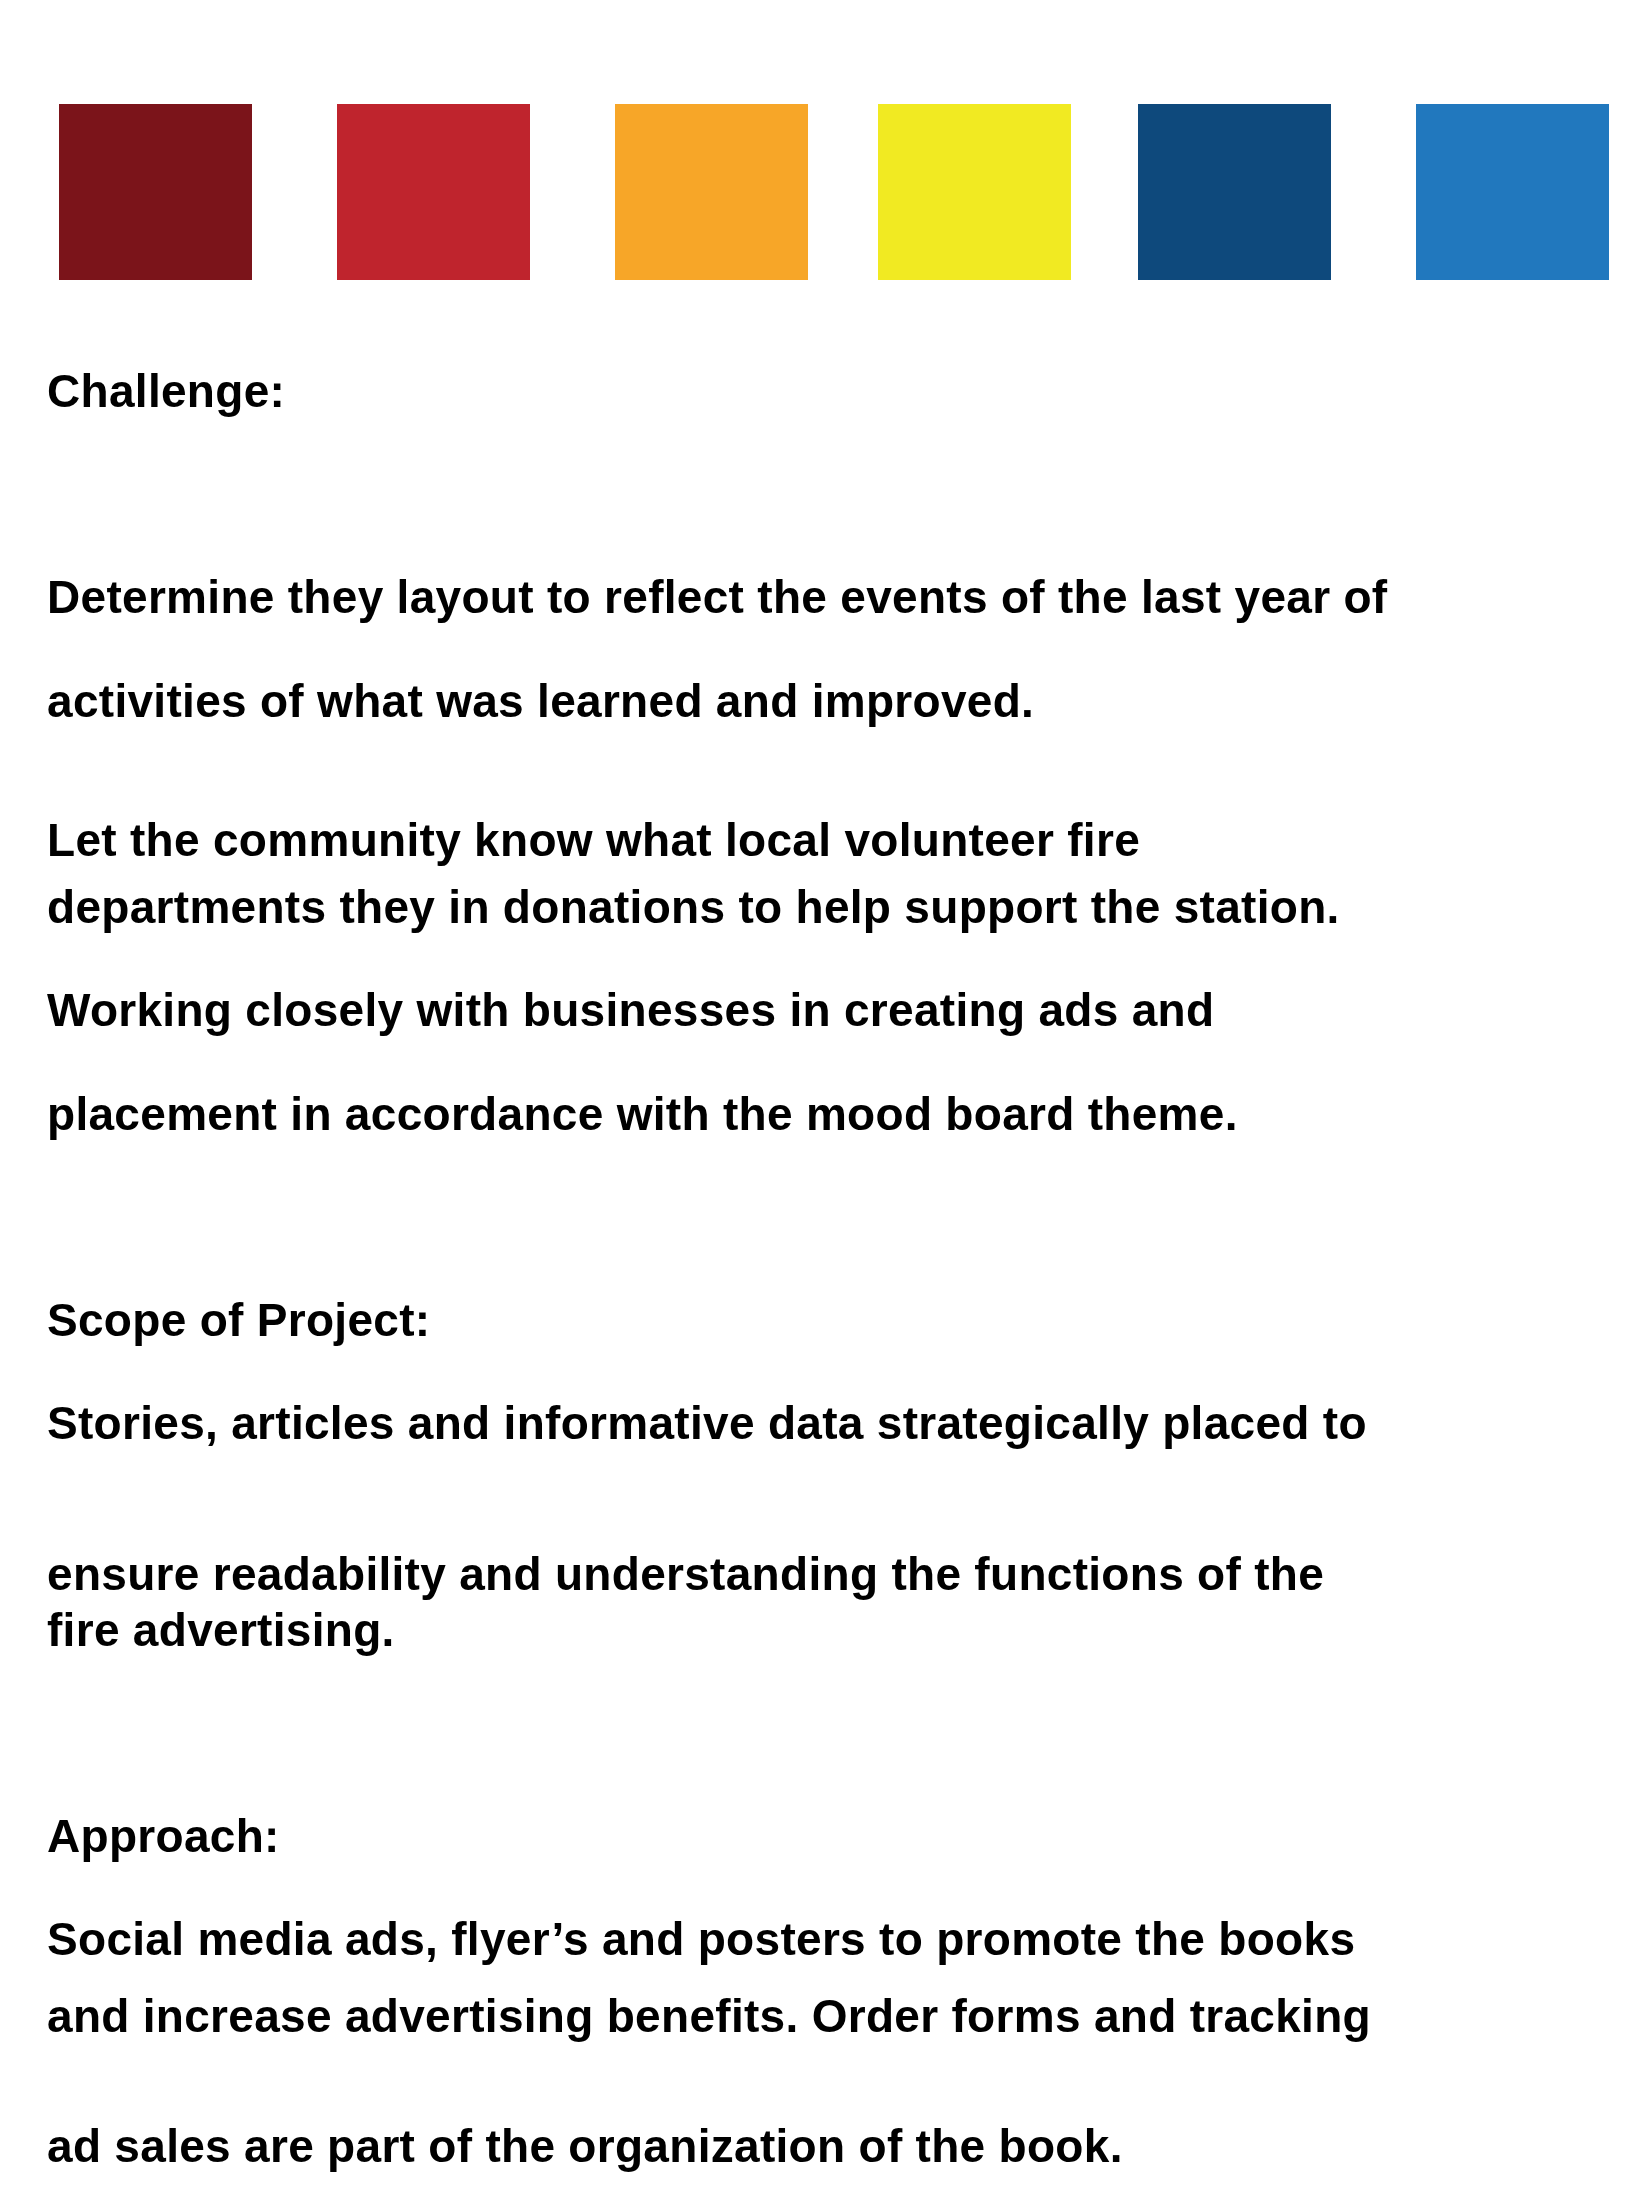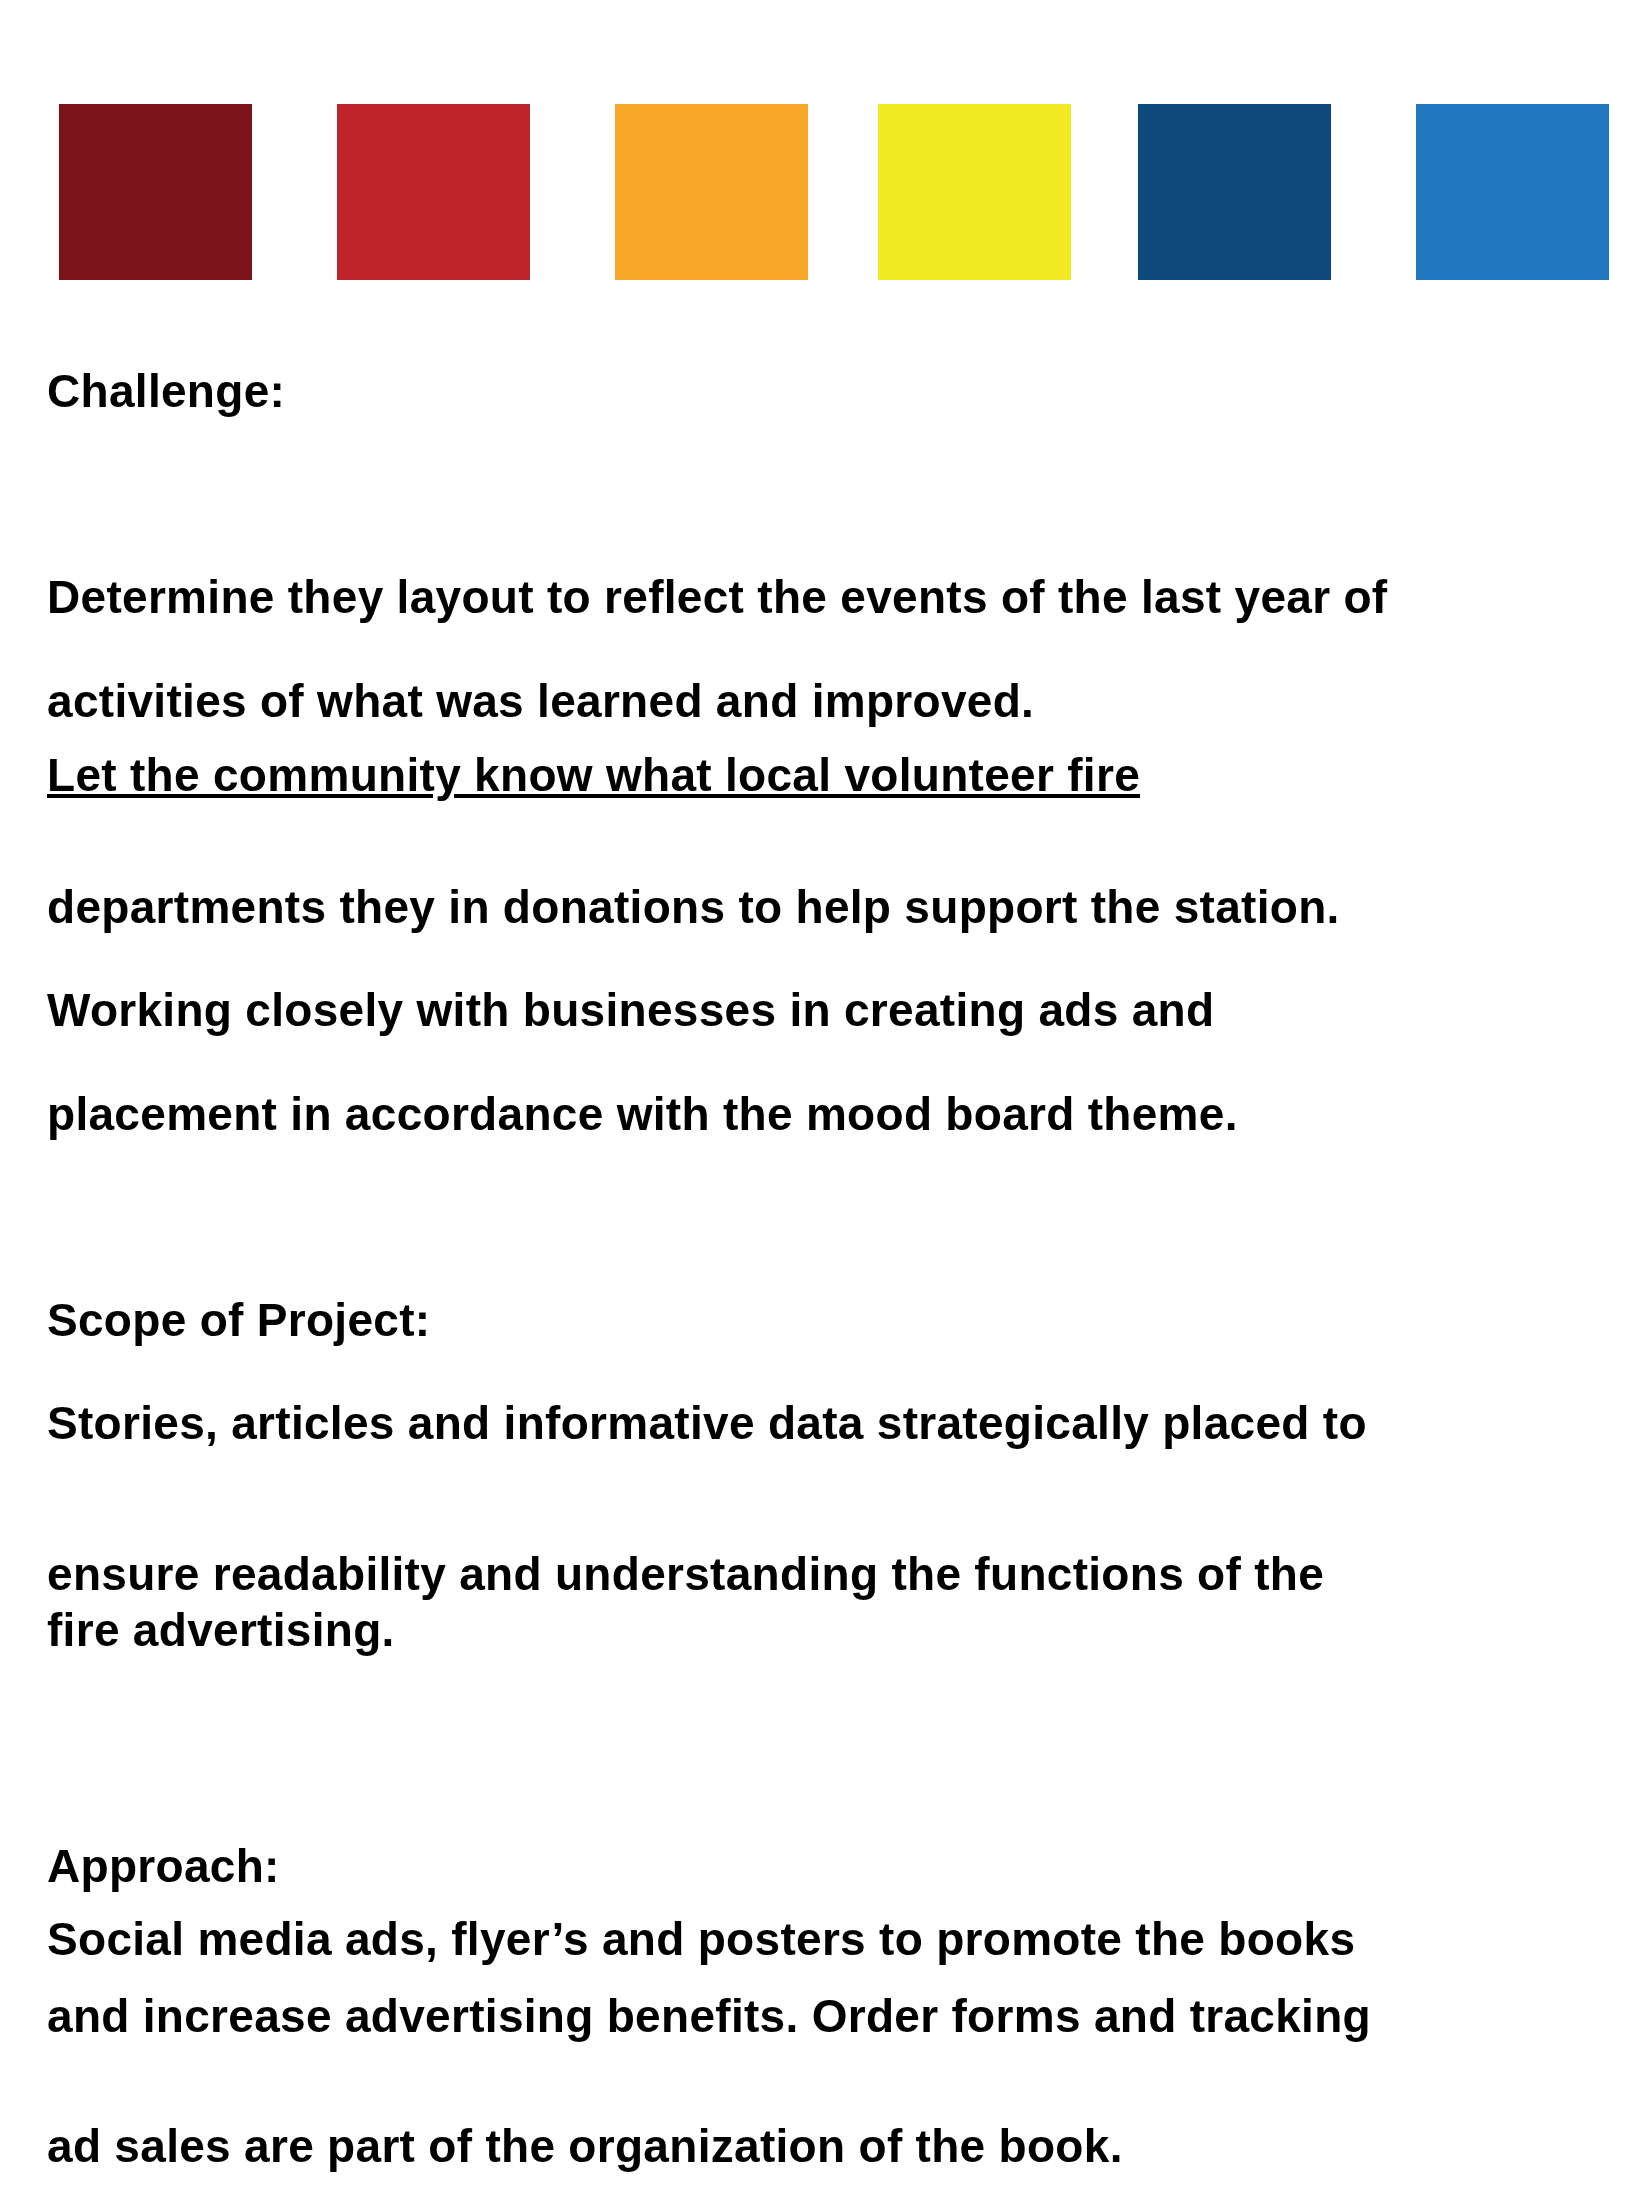--- a/index.html
+++ b/index.html
@@ -52,32 +52,32 @@
   <div class="swatch" style="background: rgb(247, 166, 40); left: 615px;"></div>
   <div class="swatch" style="background: rgb(241, 234, 34); left: 878px;"></div>
   <div class="swatch" style="background: rgb(14, 73, 124); left: 1138px;"></div>
   <div class="swatch" style="background: rgb(33, 120, 190); left: 1416px;"></div>
 </div>
 
 <div class="text-block" style="top:0;">
   <div class="line" style="top:365px;text-align:center;">Challenge:</div>
   <div class="line" style="top:571px;">Determine they layout to reflect the events of the last year of</div>
   <div class="line" style="top:675px;">activities of what was learned and improved.</div>
-  <div class="line" style="top:749px;text-decoration:underline;">Let the community know what local volunteer fire</div>
+  <div class="line" style="top:814px;">Let the community know what local volunteer fire</div>
   <div class="line" style="top:881px;">departments they in donations to help support the station.</div>
   <div class="line" style="top:984px;text-align:center;">Working closely with businesses in creating ads and</div>
   <div class="line" style="top:1088px;">placement in accordance with the mood board theme.</div>
 </div>
 
 <div class="text-block" style="top:0;">
   <div class="line" style="top:1294px;">Scope of Project:</div>
   <div class="line" style="top:1397px;">Stories, articles and informative data strategically placed to</div>
   <div class="line" style="top:1548px;">ensure readability and understanding the functions of the</div>
   <div class="line" style="top:1604px;">fire advertising.</div>
 </div>
 
 <div class="text-block" style="top:0;">
-  <div class="line" style="top:1810px;margin-top:30px;">Approach:</div>
+  <div class="line" style="top:1810px;">Approach:</div>
   <div class="line" style="top:1913px;">Social media ads, flyer’s and posters to promote the books</div>
   <div class="line" style="top:1990px;">and increase advertising benefits. Order forms and tracking</div>
   <div class="line" style="top:2120px;">ad sales are part of the organization of the book.</div>
 </div>
 
 
 </body></html>

